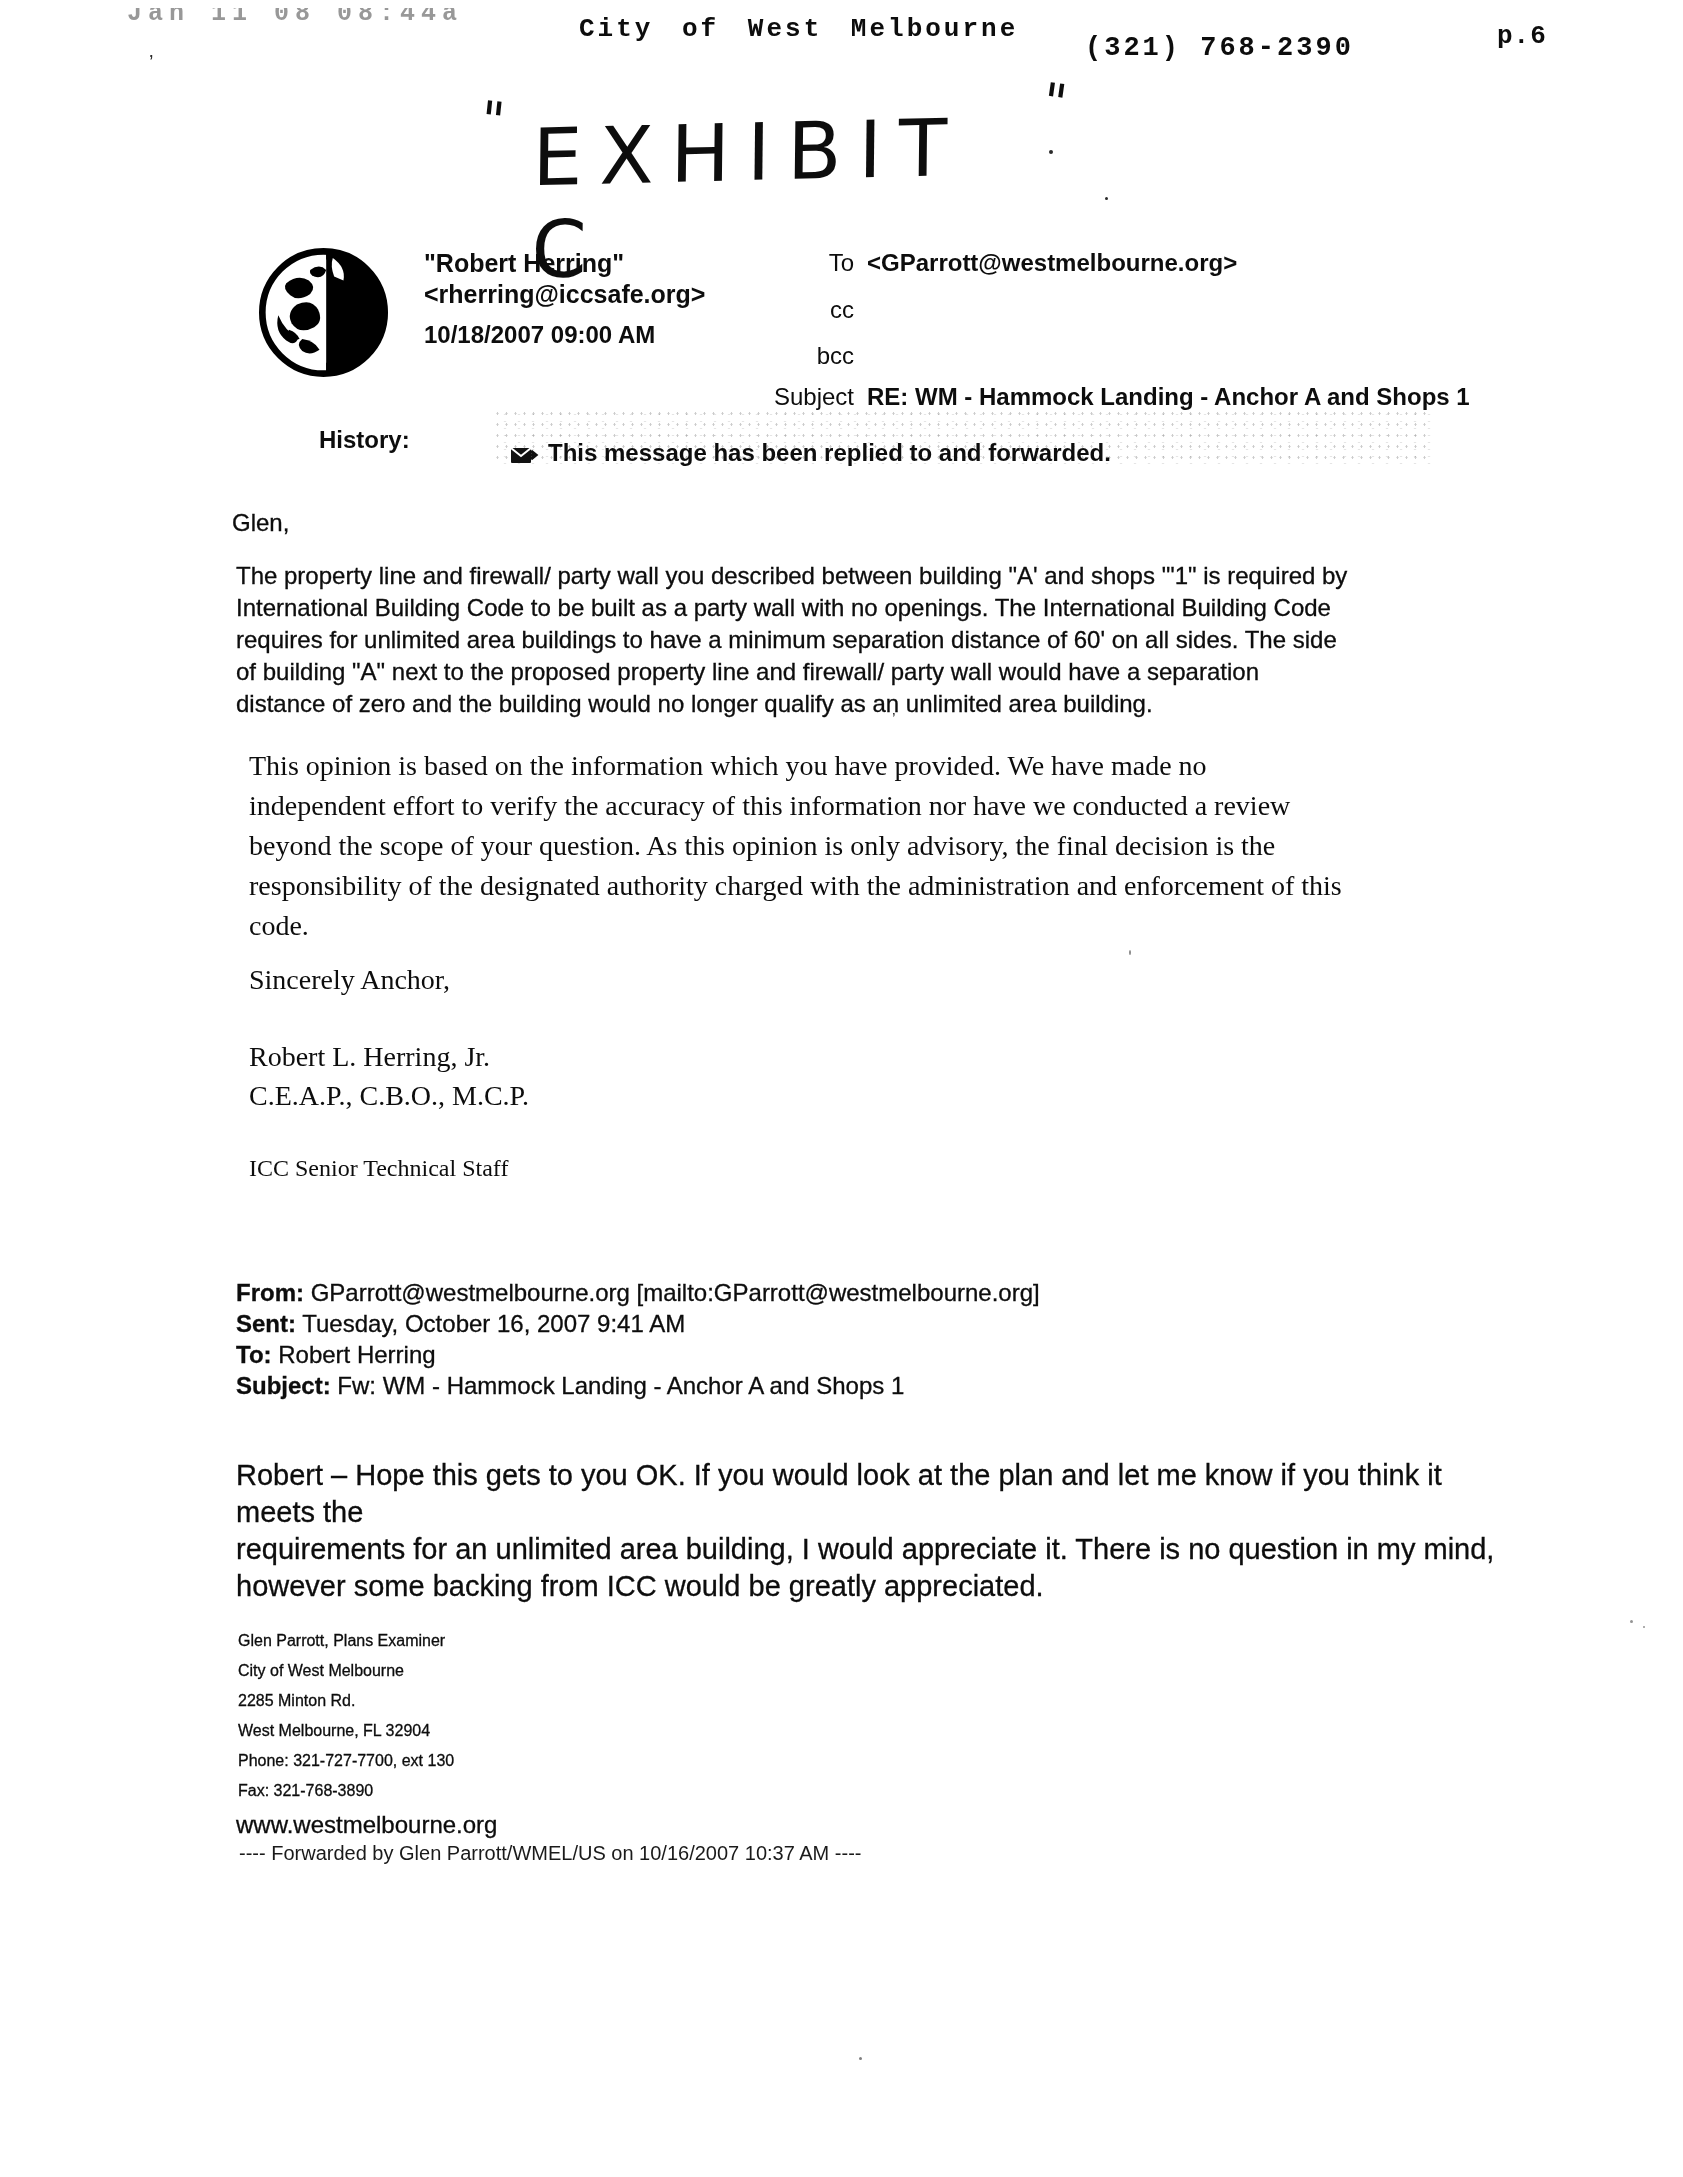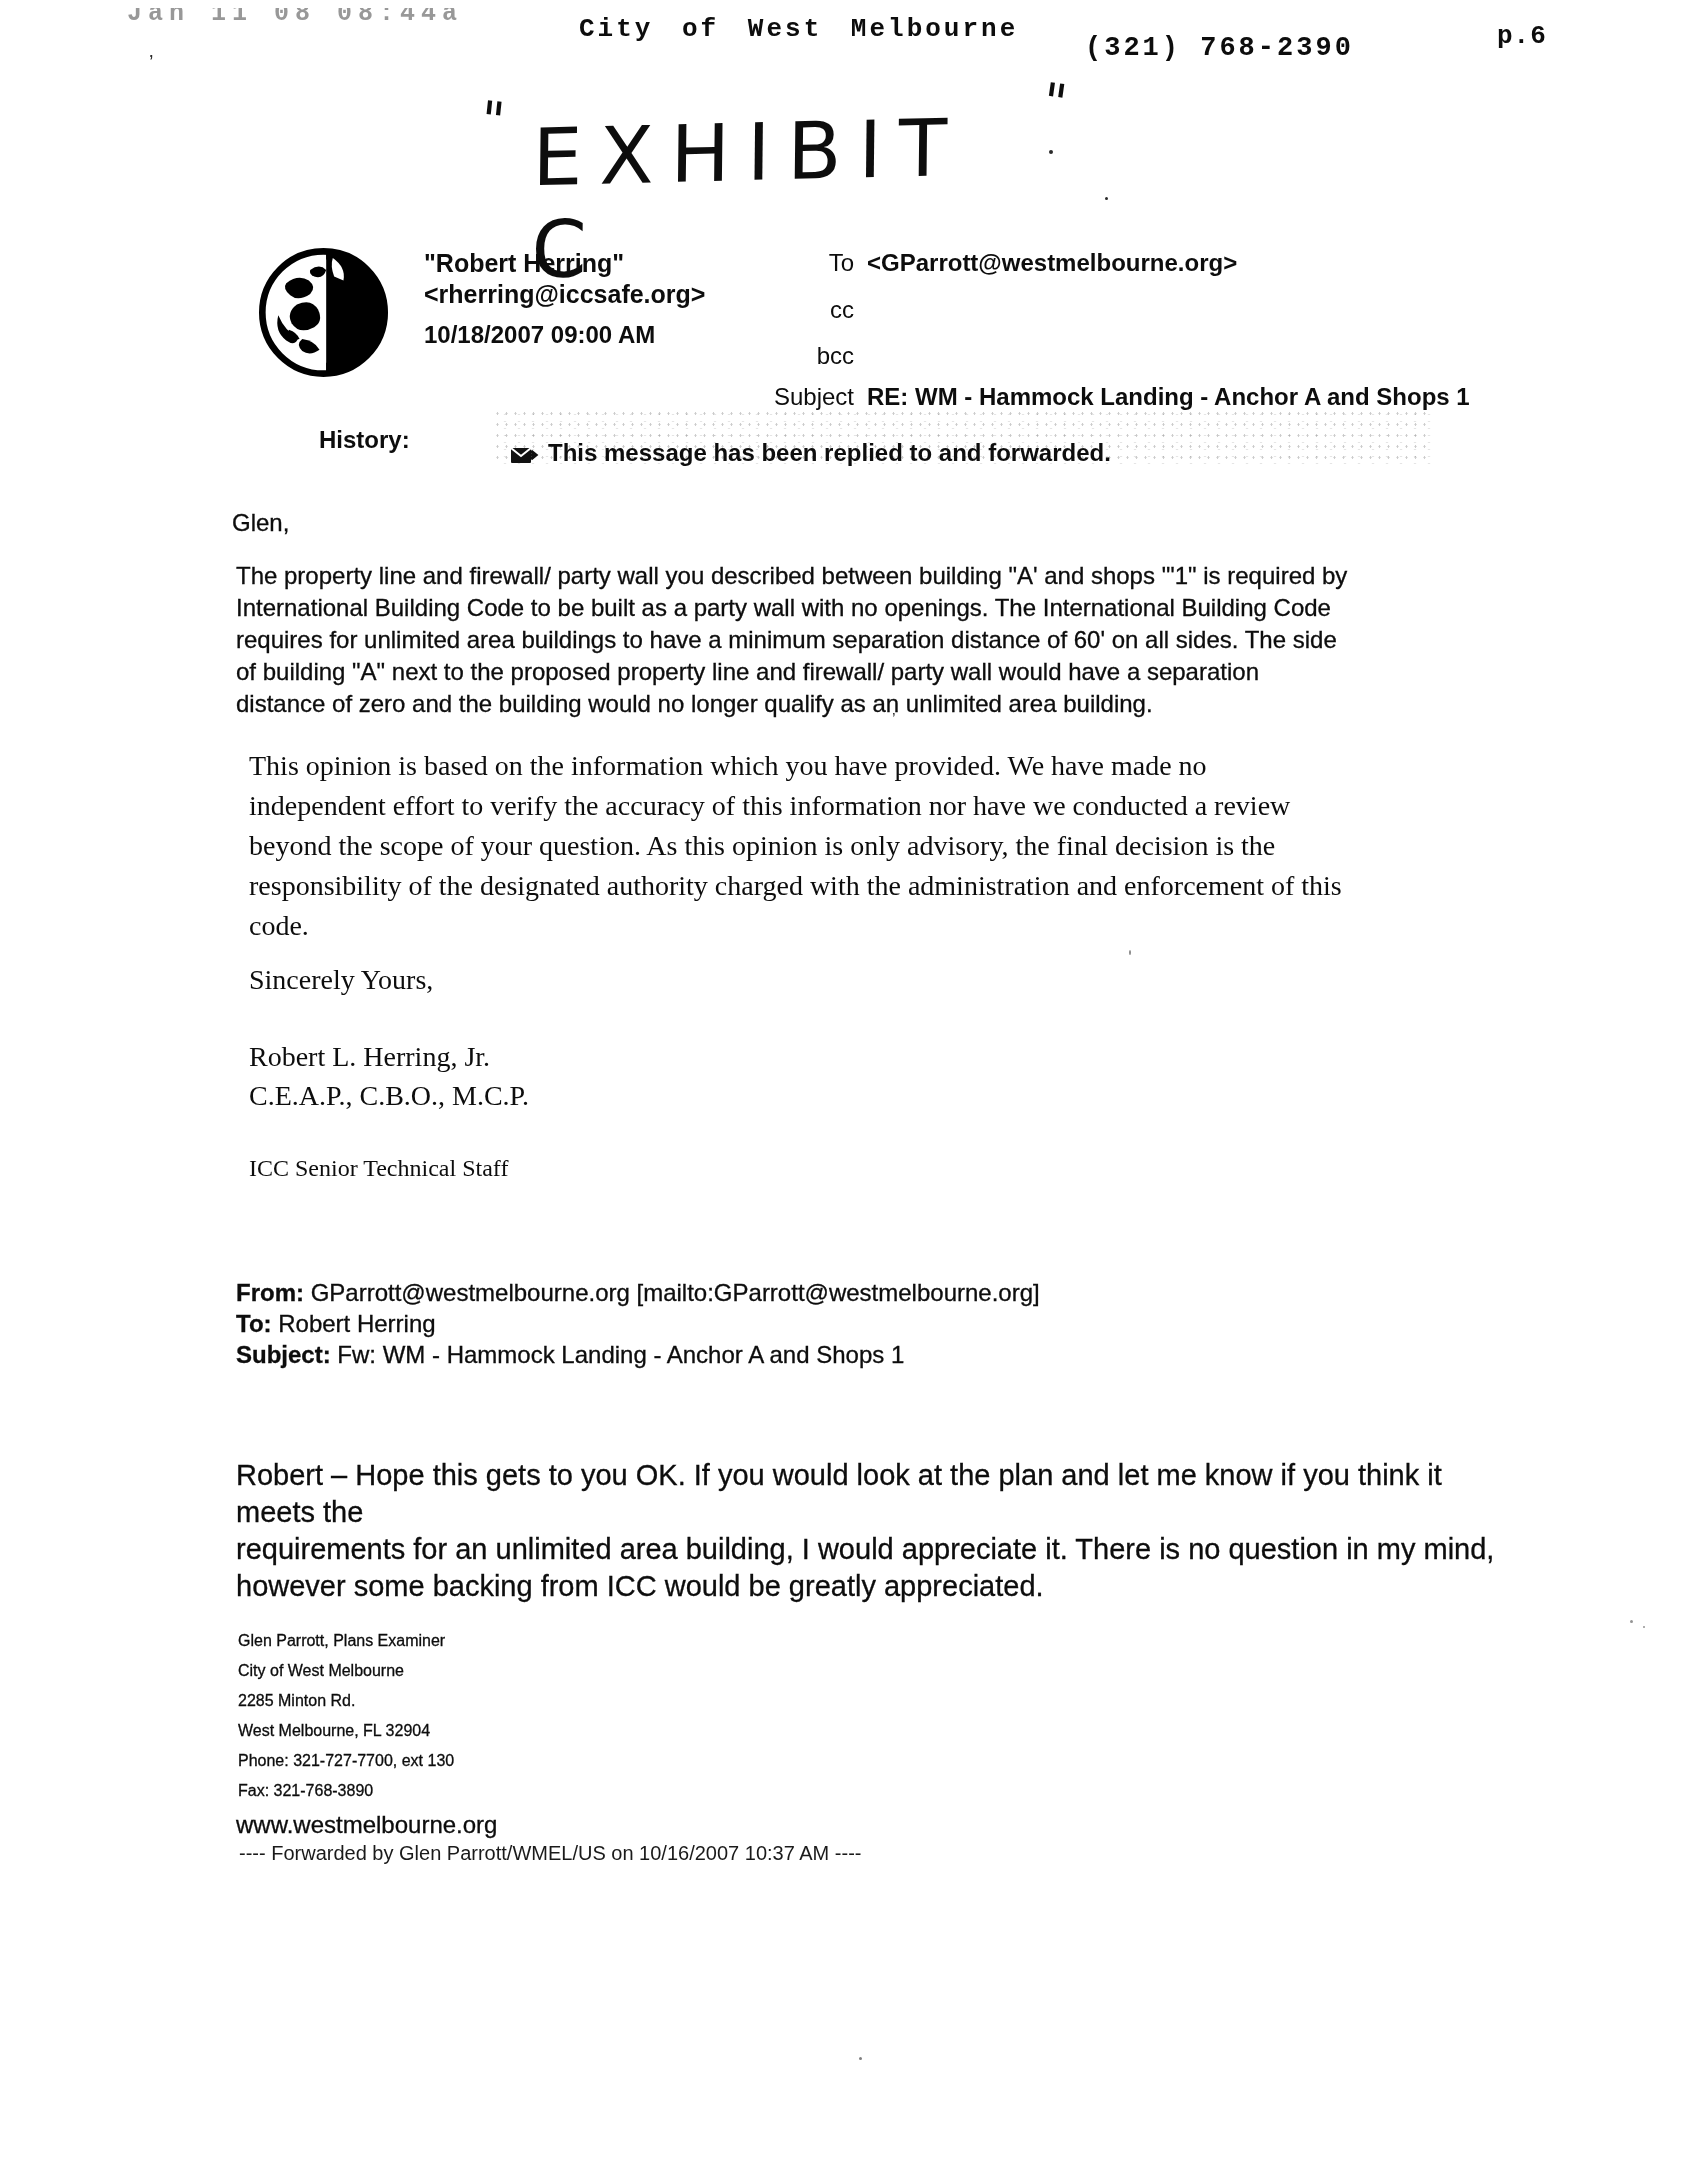--- a/index.html
+++ b/index.html
@@ -145,29 +145,33 @@
   <div class="abs para1 preline thick">The property line and firewall/ party wall you described between building "A' and shops "'1" is required by
 International Building Code to be built as a party wall with no openings.  The International Building Code
 requires for unlimited area buildings to have a minimum separation distance of 60' on all sides.  The side
 of building "A" next to the proposed property line and firewall/ party wall would have a separation
 distance of zero and the building would no longer qualify as an unlimited area building.</div>
   <div class="abs para2 preline serif">This opinion is based on the information which you have provided.  We have made no
 independent effort to verify the accuracy of this information nor have we conducted a review
 beyond the scope of your question.  As this opinion is only advisory, the final decision is the
 responsibility of the designated authority charged with the administration and enforcement of this
 code.</div>
-  <div class="abs closing serif">Sincerely Yours,</div>
+  <div class="abs closing serif">Sincerely Anchor,</div>
   <div class="abs sig-name serif">Robert L. Herring, Jr.</div>
   <div class="abs sig-cred serif">C.E.A.P., C.B.O., M.C.P.</div>
   <div class="abs sig-title serif">ICC Senior Technical Staff</div>
 
   <div class="abs fw-block thick">
     <div>
       <b>From:</b>
       <span>GParrott@westmelbourne.org [mailto:GParrott@westmelbourne.org]</span>
+    </div>
+    <div>
+      <b>Sent:</b>
+      <span>Tuesday, October 16, 2007 9:41 AM</span>
     </div>
     <div>
       <b>To:</b>
       <span>Robert Herring</span>
     </div>
     <div>
       <b>Subject:</b>
       <span>Fw: WM - Hammock Landing - Anchor A and Shops 1</span>
     </div>
   </div>

